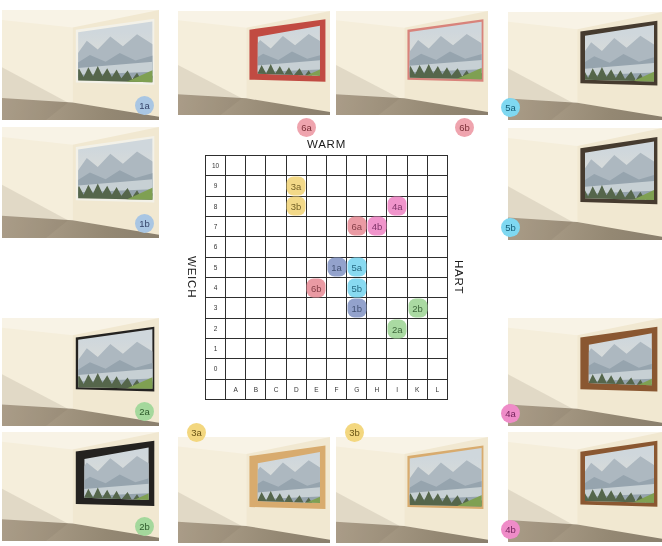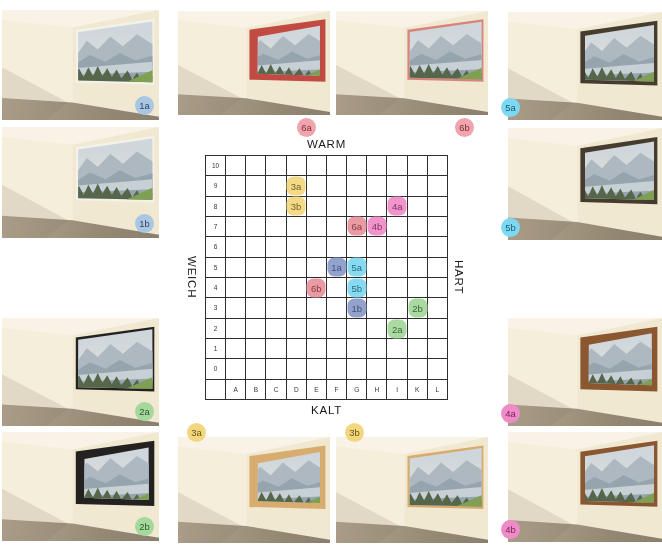--- a/index.html
+++ b/index.html
@@ -50,21 +50,20 @@
   .b-br-in{right:5px;bottom:5px;}
   .b-bl-edge{left:-7px;bottom:3px;}
   .b-below-right{right:14px;bottom:-22px;}
   .b-tl-edge{left:9px;top:-14px;}
 </style>
 </head>
 <body>
 
 <div id="canvas">
   <div id="axis-top" class="axis-h">WARM</div>
-  <div id="axis-bottom" class="axis-h">KALT</div>
   <div id="axis-left" class="axis-v">WEICH</div>
   <div id="axis-right" class="axis-v">HART</div>
   <div id="grid">
       <div class="cell">10</div>
       <div class="cell"></div>
       <div class="cell"></div>
       <div class="cell"></div>
       <div class="cell"></div>
       <div class="cell"></div>
       <div class="cell"></div>

